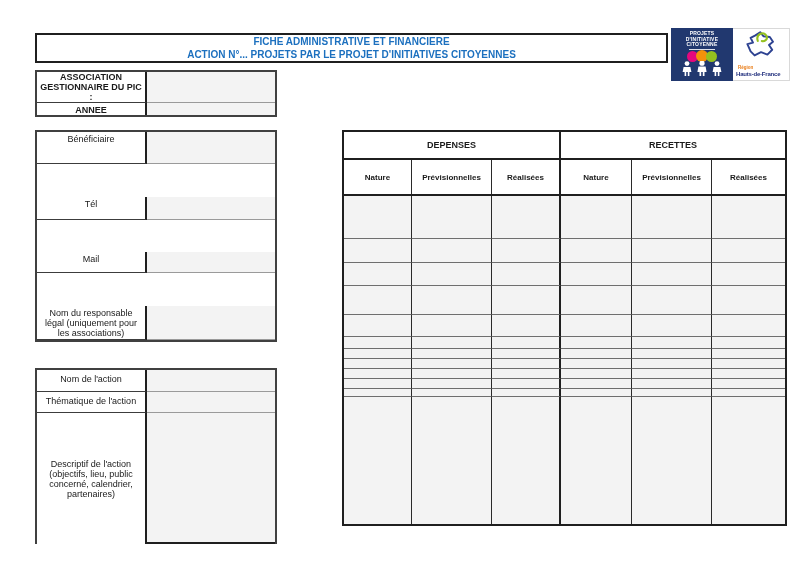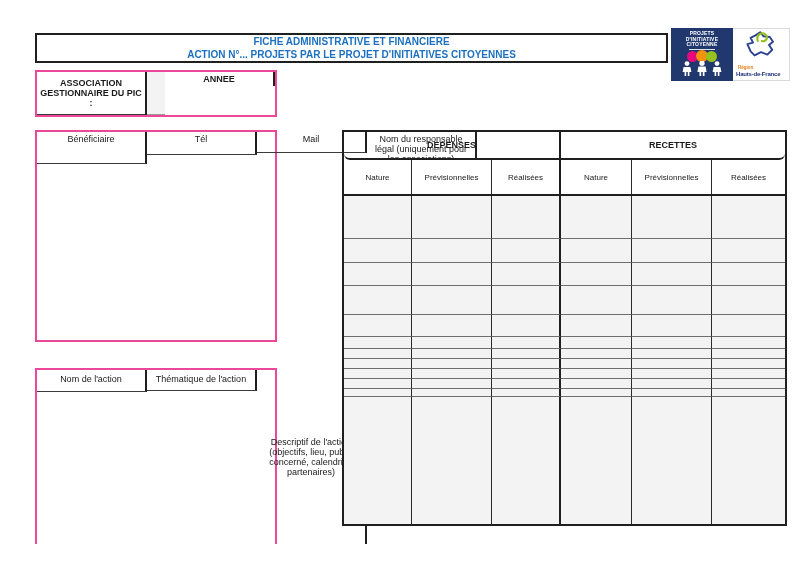--- a/index.html
+++ b/index.html
@@ -27,40 +27,40 @@
   .dot-pink{background:#e5087e;}
   .dot-orange{background:#f3920b;width:12px;height:12px;margin-top:-1px;}
   .dot-green{background:#95c11f;}
   .pic-people{position:absolute;bottom:1px;left:0;width:62px;text-align:center;}
   .logo-right{flex:1;background:#fff;border:1px solid #d9d9d9;border-left:none;position:relative;box-sizing:border-box;}
   .france-svg{position:absolute;top:1px;left:50%;margin-left:-16px;}
   .region-label{position:absolute;left:5px;bottom:10px;font-size:4.5px;color:#e97c16;font-weight:bold;}
   .region-name{position:absolute;left:3px;bottom:3px;font-size:6px;font-weight:bold;color:#22307e;letter-spacing:-0.2px;}
 
   
-  .ltbl{left:35px;width:242px;border:2px solid #ec4899;display:flex;flex-direction:row;}
+  .ltbl{left:35px;width:242px;border:2px solid #404040;display:flex;flex-direction:column;justify-content:space-between;}
   #assoc{top:70px;height:47px;}
   #bilan{top:130px;height:212px;}
   #action{top:368px;height:176px;border-bottom:none;}
   .lrow{display:flex;box-sizing:border-box;}
   .lrow.grow{flex:1;}
   .lbl{width:110px;border-right:2px solid #1f1f1f;text-align:center;font-size:9px;line-height:10px;padding:2px 3px 0;box-sizing:border-box;}
   .lbl.b{font-weight:bold;}
   .lbl.vc{display:flex;align-items:center;justify-content:center;padding:0 3px;}
   .val{flex:1;background:#f3f3f3;box-sizing:border-box;}
   .lrow.sep .lbl{border-bottom:1px solid #3c3c3c;}
   .lrow.sep .val{border-bottom:1px solid #9a9a9a;}
   #action .lrow:last-child .val{border-bottom:2px solid #1f1f1f;}
 
   
   #finance{left:342px;top:130px;width:445px;height:396px;border:2px solid #1f1f1f;display:flex;flex-direction:column;}
-  .fh1{height:26px;display:flex;border-bottom:2px solid #1f1f1f;font-weight:bold;font-size:9px;flex:0 0 auto;border-radius:6px;}
+  .fh1{height:26px;display:flex;border-bottom:2px solid #1f1f1f;font-weight:bold;font-size:9px;flex:0 0 auto;}
   .fh1 .g1{width:217px;border-right:2px solid #1f1f1f;display:flex;align-items:center;justify-content:center;box-sizing:border-box;}
   .fh1 .g2{flex:1;display:flex;align-items:center;justify-content:center;text-align:right;}
-  .fh2{height:34px;display:flex;border-bottom:2px solid #1f1f1f;font-weight:normal;font-size:8px;flex:0 0 auto;}
+  .fh2{height:34px;display:flex;border-bottom:2px solid #1f1f1f;font-weight:bold;font-size:8px;flex:0 0 auto;}
   .fh2 .fc{display:flex;align-items:center;justify-content:center;text-align:center;background:#fff;}
   .fc{box-sizing:border-box;border-right:1px solid #2a2a2a;}
   .c0{width:68px;} .c1{width:80px;} .c2{width:69px;border-right:2px solid #1f1f1f !important;}
   .c3{width:71px;} .c4{width:80px;} .c5{flex:1;border-right:none !important;}
   #fbody{flex:1;display:flex;flex-direction:column;}
   .frow{display:flex;flex:0 0 auto;}
   .frow.grow{flex:1 1 auto;}
   .frow .fc{background:#f3f3f3;border-bottom:1px solid #6e6e6e;}
   .frow:last-child .fc{border-bottom:none;}
 </style>

